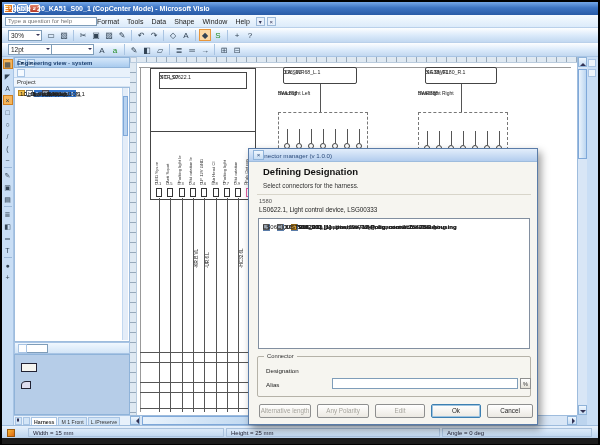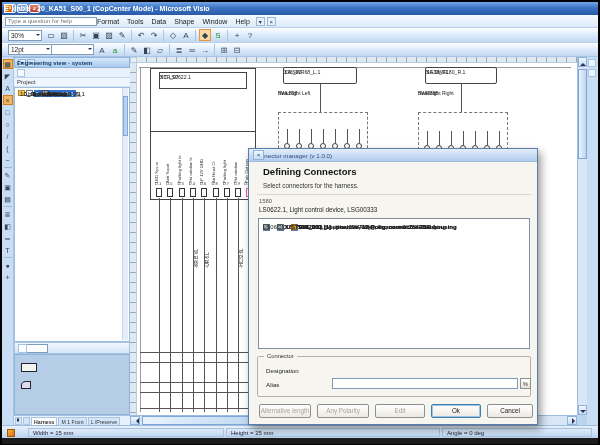--- a/index.html
+++ b/index.html
@@ -616,21 +616,21 @@
   <div class="rightstrip">
     <div class="rs-btn" style="top:2px;"></div>
     <div class="rs-btn" style="top:12px;"></div>
   </div>
 
   <div class="dialog">
     <div class="dlg-title">
       <span>Connector manager (v 1.0.0)</span>
       <span class="dlg-close" id="dlg-close">×</span>
     </div>
-    <div class="dlg-heading">Defining Connectors</div>
+    <div class="dlg-heading">Defining Designation</div>
     <div class="dlg-sub">Select connectors for the harness.</div>
     <div class="dlg-sep"></div>
     <div class="dlg-hid">1580</div>
     <div class="dlg-dev">LS0622.1, Light control device, LSG00333</div>
     <div class="dtree" id="dtree">
         <div class="drow" style="padding-left: 4px;">
           <div class="dcheck"></div>
           <div class="dicon device-icon"></div>
           <div class="dlabel">LS0622.1</div>
         </div>

